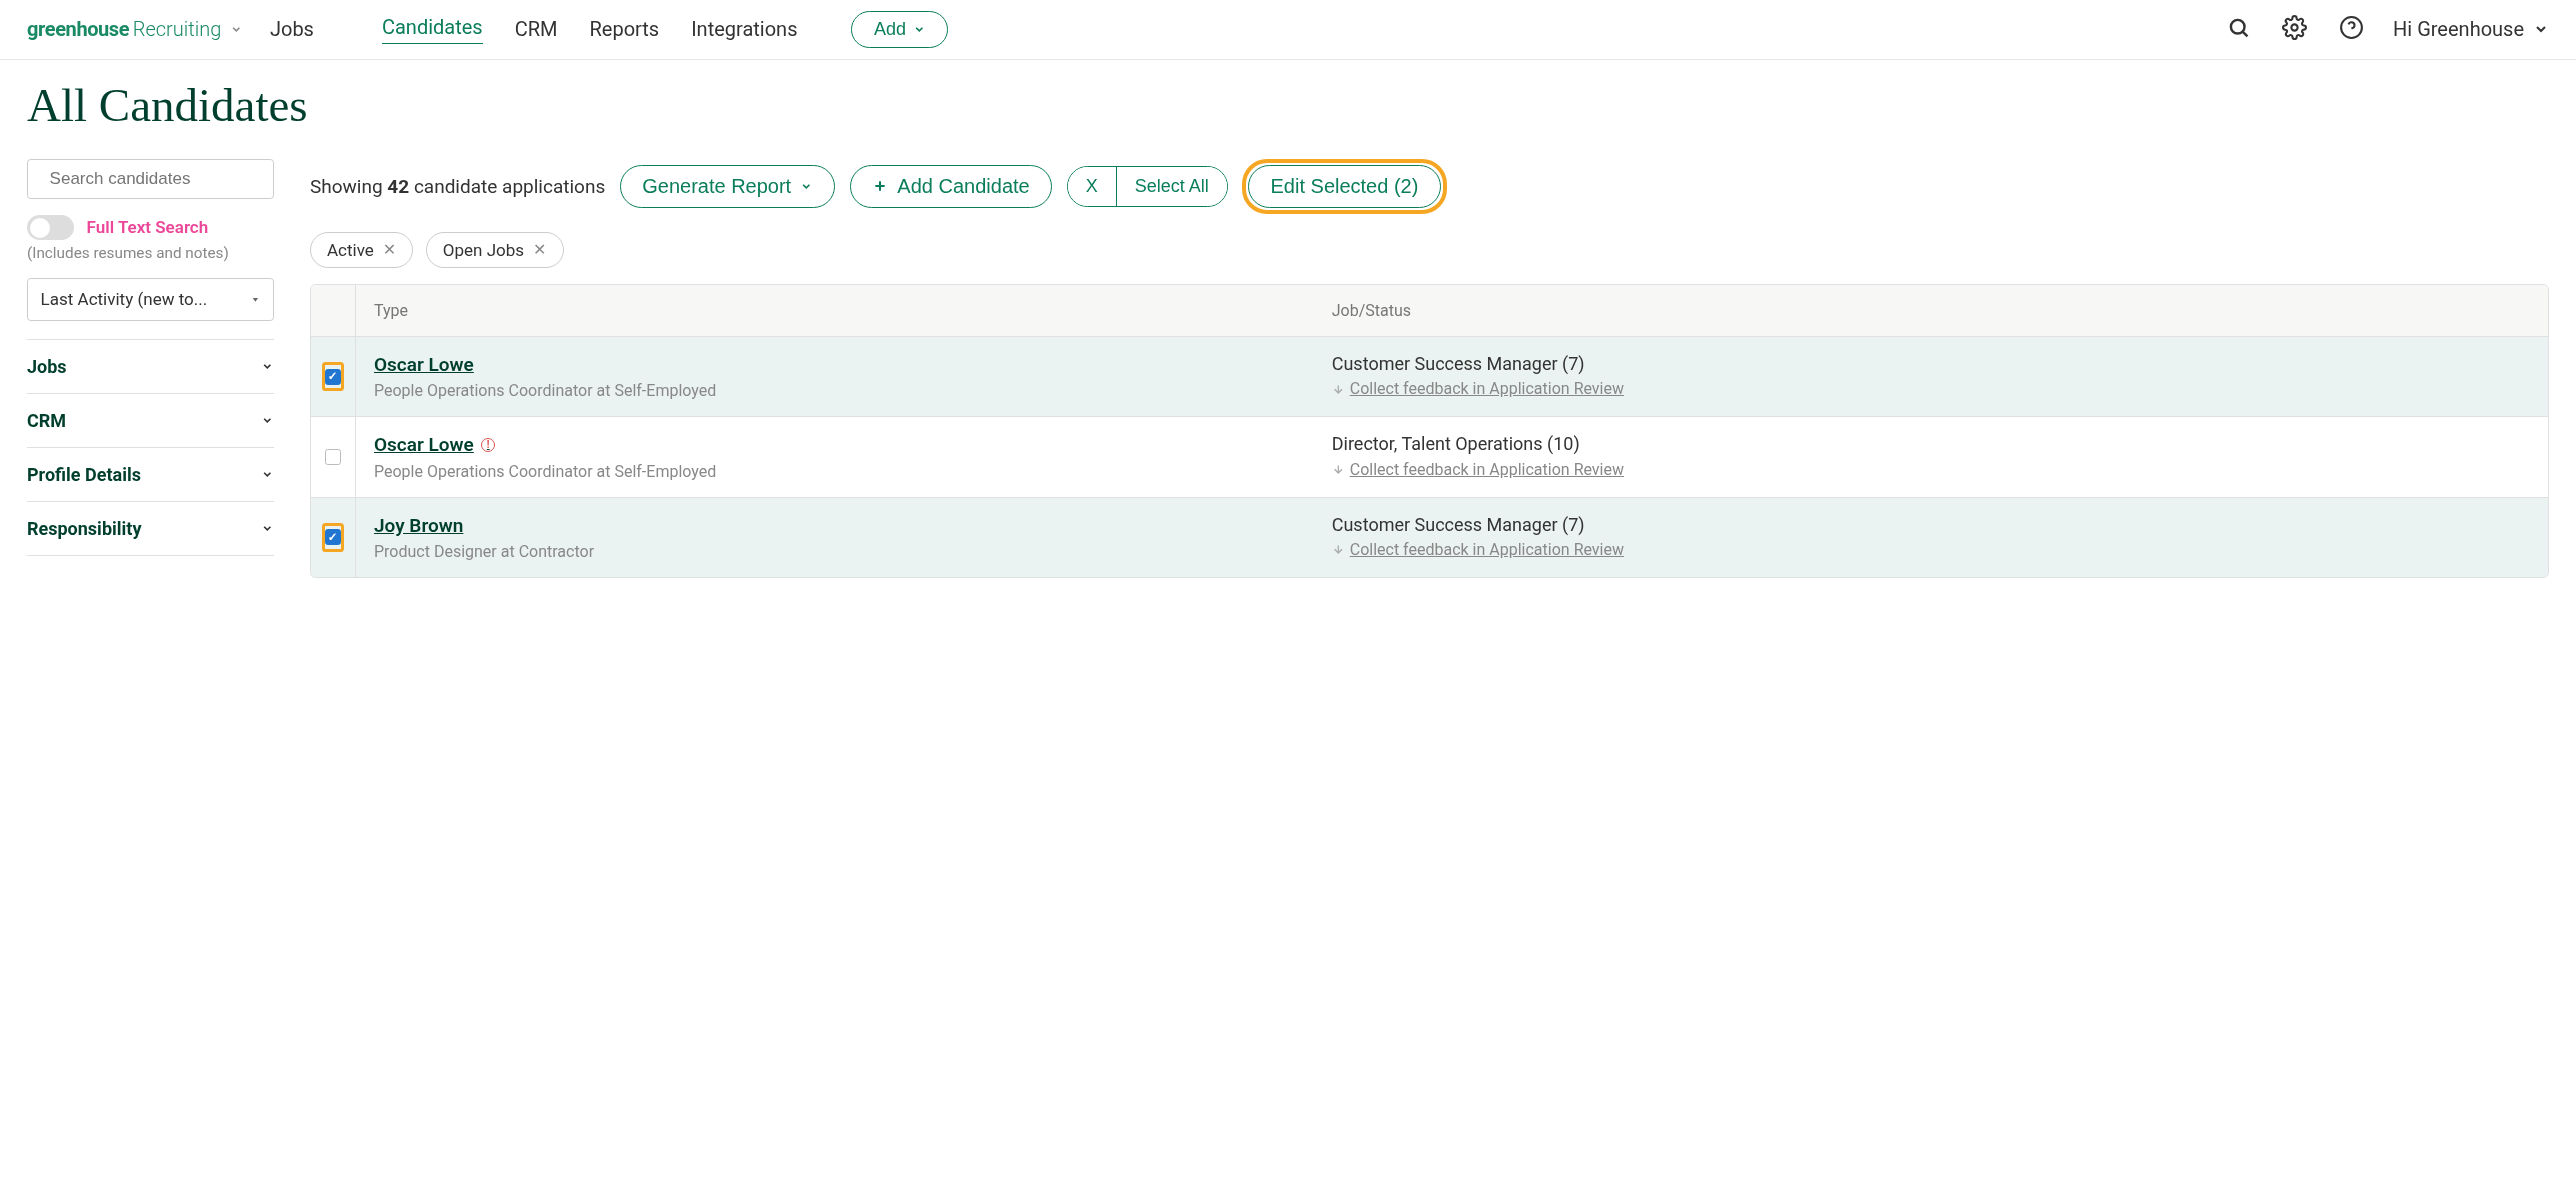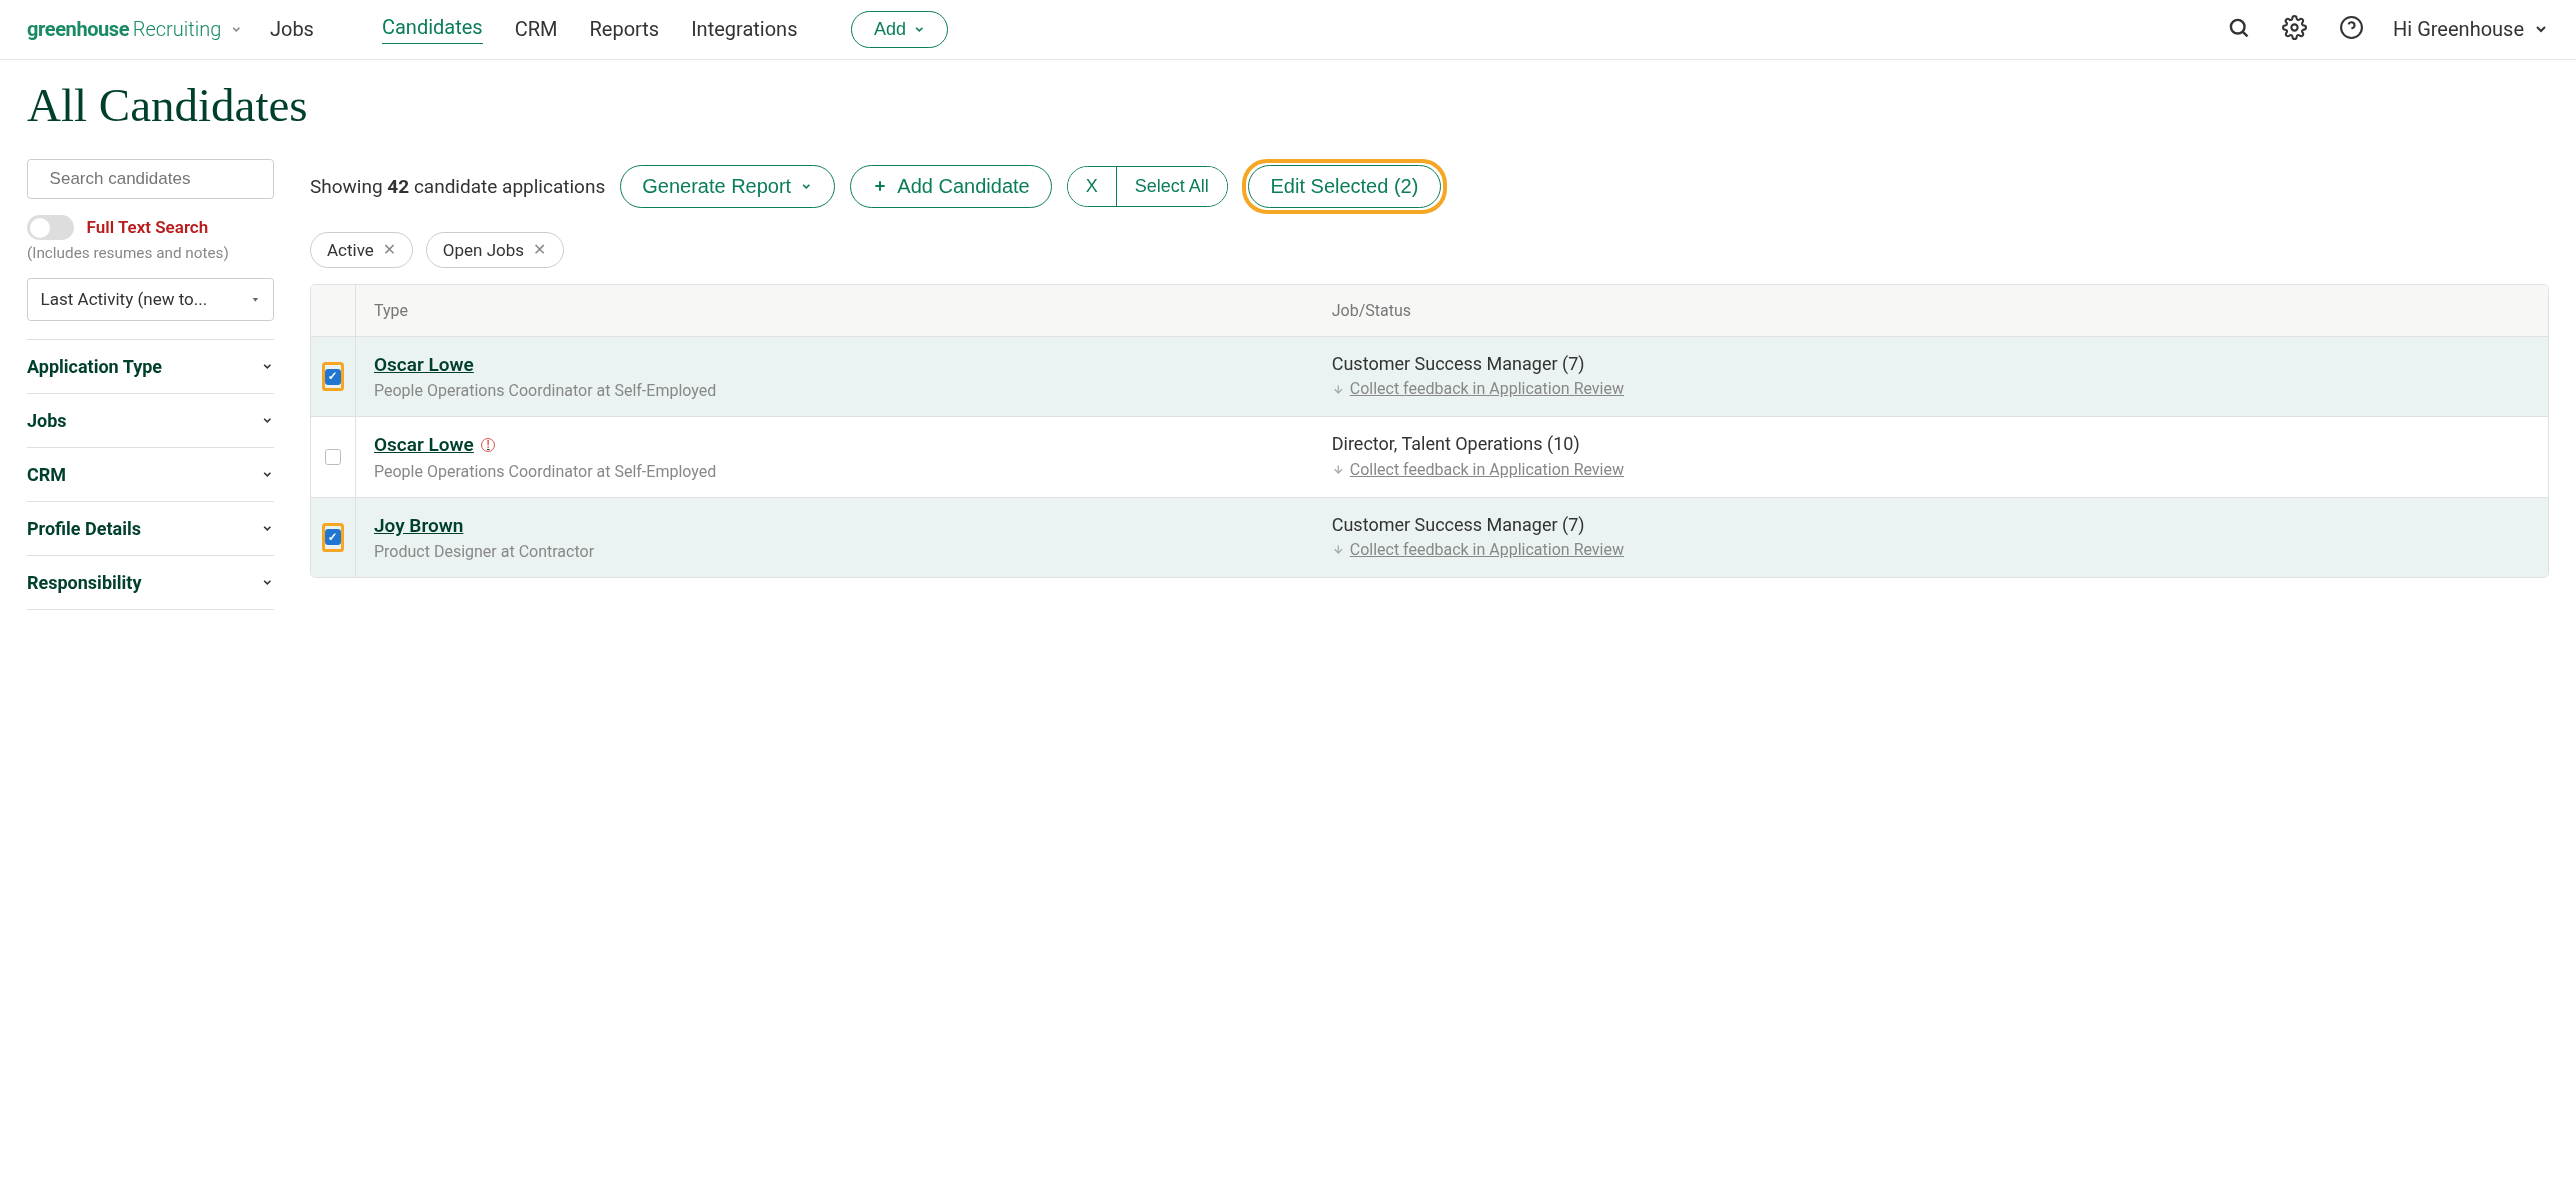--- a/index.html
+++ b/index.html
@@ -26,21 +26,21 @@
 .content { display:flex; padding:0 27px; gap:36px; }
 .sidebar { width:247px; flex-shrink:0; }
 .main { flex:1; min-width:0; }
 
 
 .search-box { border:0.9px solid #ccc; border-radius:3.6px; padding:9px 12.6px; display:flex; align-items:center; gap:9px; margin-bottom:16px; }
 .search-box input { border:none; outline:none; font-size:17px; color:#666; flex:1; background:transparent; }
 .full-text { display:flex; align-items:center; gap:12.6px; margin-bottom:3.6px; }
 .toggle { width:47px; height:25px; background:#ddd; border-radius:12.6px; position:relative; cursor:pointer; }
 .toggle::after { content:''; width:20px; height:20px; background:#fff; border-radius:50%; position:absolute; top:2.7px; left:2.7px; }
-.full-text-label { font-size:17px; font-weight:600; color:#b91c1c; }
+.full-text-label { font-size:17px; font-weight:600; color:#ec4899; }
 .hint { font-size:15.3px; color:#888; margin-bottom:16px; }
 .sort-select { border:0.9px solid #ccc; border-radius:3.6px; padding:10.8px 12.6px; font-size:17px; color:#333; display:flex; justify-content:space-between; align-items:center; cursor:pointer; margin-bottom:18px; }
 .filter-group { border-top:0.9px solid #e0e0e0; padding:16px 0; display:flex; justify-content:space-between; align-items:center; cursor:pointer; }
 .filter-group:last-child { border-bottom:0.9px solid #e0e0e0; }
 .filter-label { font-size:18px; font-weight:700; color:#003f2d; }
 
 
 .toolbar { display:flex; align-items:center; gap:14.4px; margin-bottom:18px; flex-wrap:wrap; }
 .showing { font-size:19px; color:#333; }
 .showing b { font-weight:700; }
@@ -150,26 +150,20 @@
       <span class="full-text-label">Full Text Search</span>
     </div>
     <div class="hint">(Includes resumes and notes)</div>
     <div class="sort-select">
       <span>Last Activity (new to...</span>
       <svg width="10.8" height="10.8" viewBox="0 0 24 24" fill="#666">
           <polygon points="6 9 18 9 12 17"></polygon>
         </svg>
     </div>
     <div class="filter-group">
-      <span class="filter-label">Application Type</span>
-      <svg class="chev" viewBox="0 0 24 24" fill="none" stroke="#333" stroke-width="3">
-          <polyline points="6 9 12 15 18 9"></polyline>
-        </svg>
-    </div>
-    <div class="filter-group">
       <span class="filter-label">Jobs</span>
       <svg class="chev" viewBox="0 0 24 24" fill="none" stroke="#333" stroke-width="3">
           <polyline points="6 9 12 15 18 9"></polyline>
         </svg>
     </div>
     <div class="filter-group">
       <span class="filter-label">CRM</span>
       <svg class="chev" viewBox="0 0 24 24" fill="none" stroke="#333" stroke-width="3">
           <polyline points="6 9 12 15 18 9"></polyline>
         </svg>

